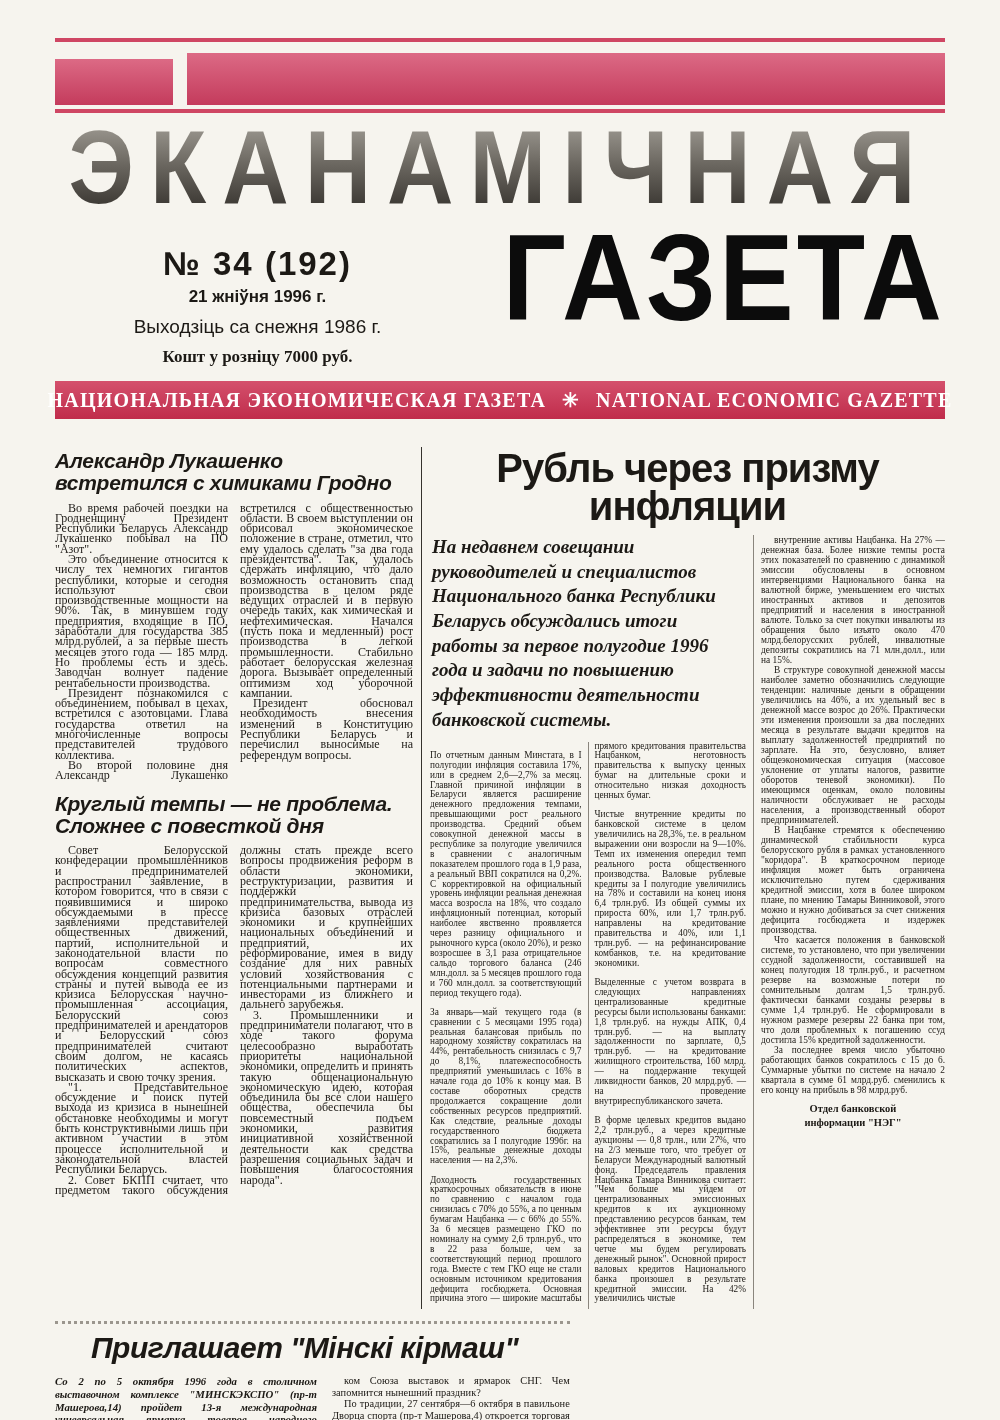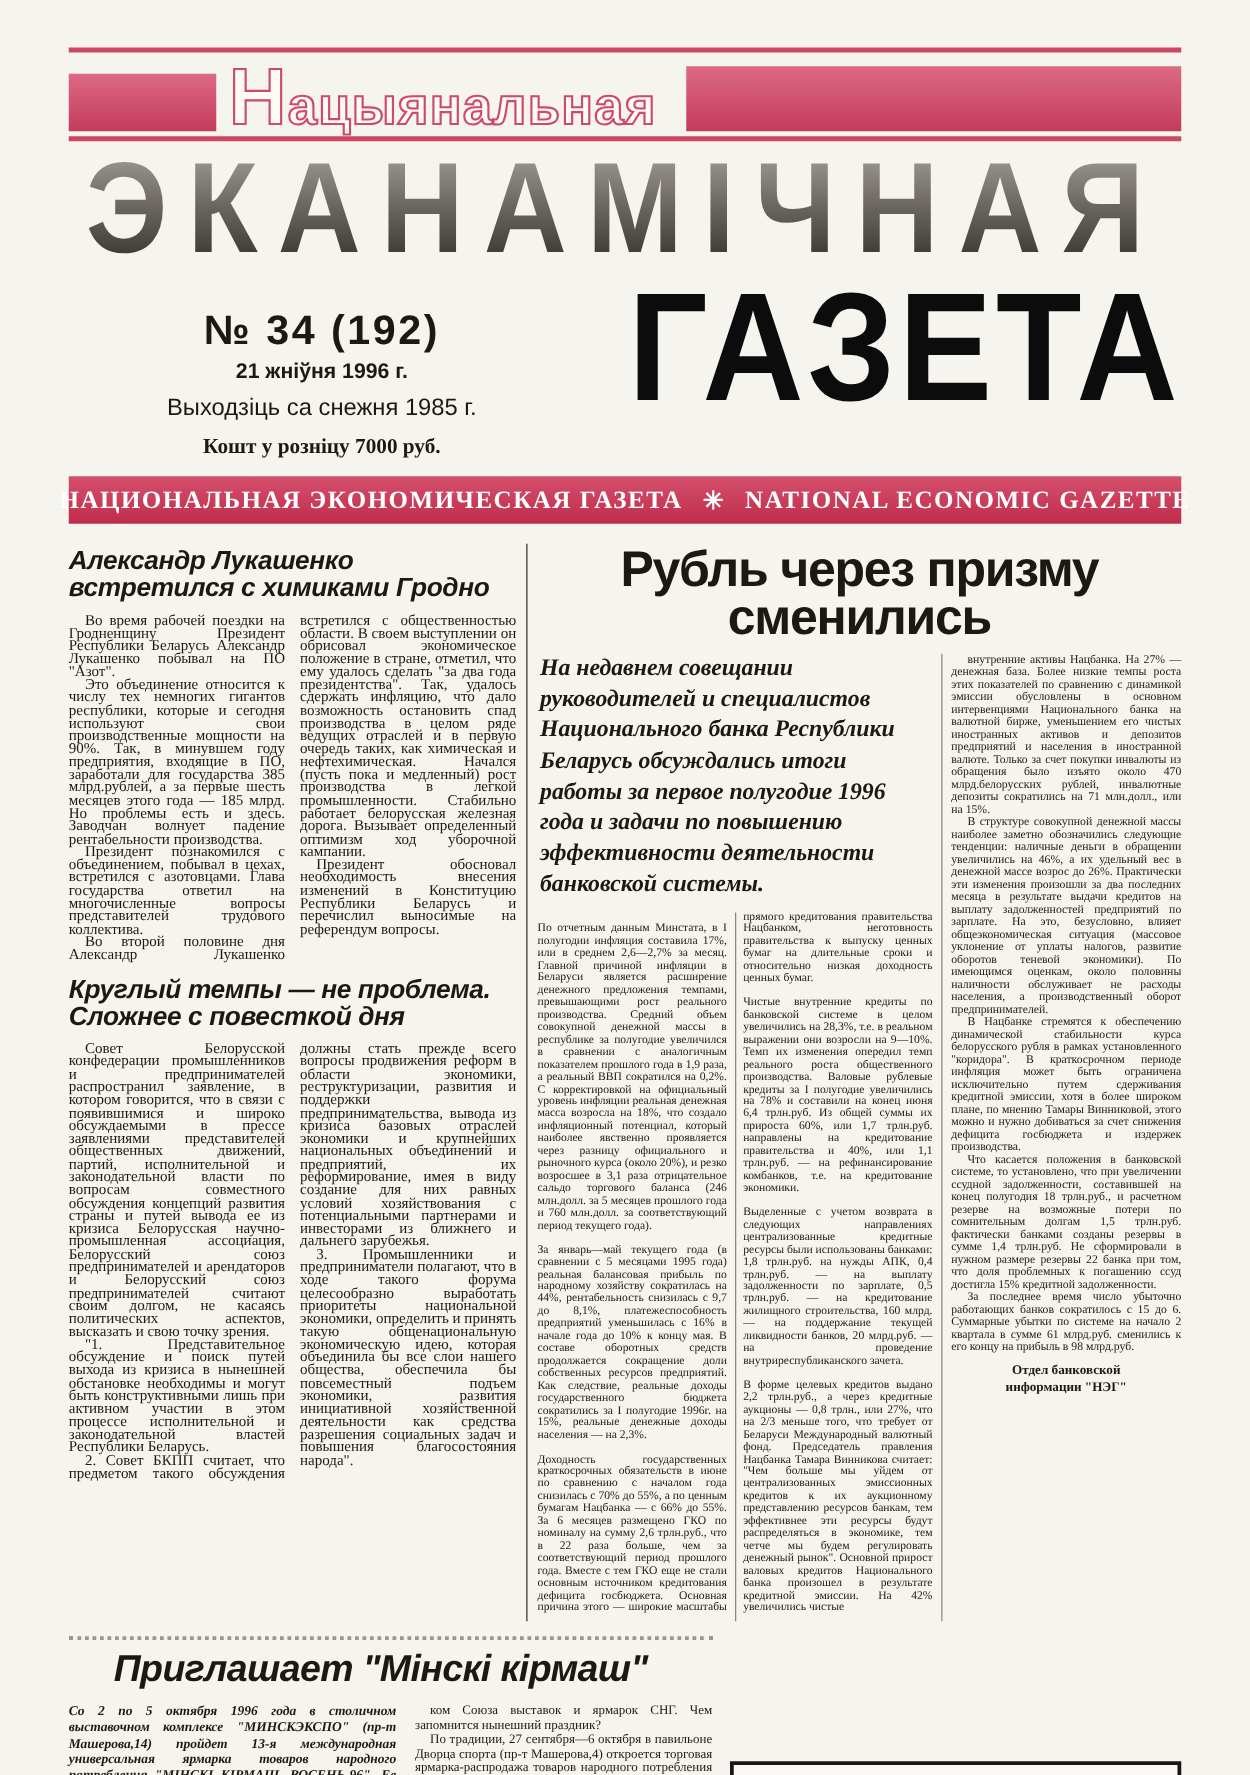--- a/index.html
+++ b/index.html
@@ -55,21 +55,21 @@
 
   
   .band {
     margin-top:14px; height:38px; background:linear-gradient(180deg,#d4506c,#c02c4b);
     display:flex; align-items:center; justify-content:center; gap:16px;
     color:#fff; font-family:"Liberation Serif",serif; font-weight:bold;
     font-size:20px; letter-spacing:1.2px; white-space:nowrap;
   }
 
   
-  .row-top { display:flex; margin-top:16px; }
+  .row-top { display:flex; margin-top:28px; }
   .left-col { width:358px; }
   .vrule-main { width:1px; background:#35322d; margin:0 8px; }
   .ruble { flex:1; }
 
   .art-head {
     font-family:"Liberation Sans",sans-serif; font-weight:bold; font-style:italic;
     font-size:21px; line-height:1.06; letter-spacing:-0.3px; margin:3px 0 8px;
   }
   .art-head span { display:block; }
   .art-body {
@@ -138,32 +138,31 @@
 </style>
 </head>
 <body>
 
 <div class="page">
 
   <div class="mast">
     <div class="rule-red"></div>
     <div class="banner-row">
       <div class="banner-block banner-left"></div>
-      <div class="banner-word">Нацыянальная</div>
       <div class="banner-block banner-right"></div>
     </div>
     <div class="rule-red2"></div>
 
     <div class="title-ekanamichnaya">ЭКАНАМІЧНАЯ</div>
 
     <div class="mast-row2">
       <div class="issue-block">
         <div class="issue-no">№ 34 (192)</div>
         <div class="issue-date">21 жніўня 1996 г.</div>
-        <div class="issue-since">Выходзіць са снежня 1985 г.</div>
+        <div class="issue-since">Выходзіць са снежня 1986 г.</div>
         <div class="issue-price">Кошт у розніцу 7000 руб.</div>
       </div>
       <div class="title-gazeta">ГАЗЕТА</div>
     </div>
   </div>
 
   <div class="band">
     <span>НАЦИОНАЛЬНАЯ ЭКОНОМИЧЕСКАЯ ГАЗЕТА</span>
     <span>✳</span>
     <span>NATIONAL ECONOMIC GAZETTE</span>
@@ -198,21 +197,21 @@
           <p>3. Промышленники и предприниматели полагают, что в ходе такого форума целесообразно выработать приоритеты национальной экономики, определить и принять такую общенациональную экономическую идею, которая объединила бы все слои нашего общества, обеспечила бы повсеместный подъем экономики, развития инициативной хозяйственной деятельности как средства разрешения социальных задач и повышения благосостояния народа".</p>
         </div>
       </div>
     </div>
 
     <div class="vrule-main"></div>
 
     <div class="ruble">
       <div class="ruble-head">
         <span>Рубль через призму</span>
-        <span>сменились</span>
+        <span>инфляции</span>
       </div>
       <div class="ruble-row">
         <div class="ruble-left">
           <p class="ruble-intro">На недавнем совещании руководителей и специалистов Национального банка Республики Беларусь обсуждались итоги работы за первое полугодие 1996 года и задачи по повышению эффективности деятельности банковской системы.</p>
           <div class="ruble-cols">
             <p>По отчетным данным Минстата, в I полугодии инфляция составила 17%, или в среднем 2,6—2,7% за месяц. Главной причиной инфляции в Беларуси является расширение денежного предложения темпами, превышающими рост реального производства. Средний объем совокупной денежной массы в республике за полугодие увеличился в сравнении с аналогичным показателем прошлого года в 1,9 раза, а реальный ВВП сократился на 0,2%. С корректировкой на официальный уровень инфляции реальная денежная масса возросла на 18%, что создало инфляционный потенциал, который наиболее явственно проявляется через разницу официального и рыночного курса (около 20%), и резко возросшее в 3,1 раза отрицательное сальдо торгового баланса (246 млн.долл. за 5 месяцев прошлого года и 760 млн.долл. за соответствующий период текущего года).</p>
             <p>За январь—май текущего года (в сравнении с 5 месяцами 1995 года) реальная балансовая прибыль по народному хозяйству сократилась на 44%, рентабельность снизилась с 9,7 до 8,1%, платежеспособность предприятий уменьшилась с 16% в начале года до 10% к концу мая. В составе оборотных средств продолжается сокращение доли собственных ресурсов предприятий. Как следствие, реальные доходы государственного бюджета сократились за I полугодие 1996г. на 15%, реальные денежные доходы населения — на 2,3%.</p>
             <p>Доходность государственных краткосрочных обязательств в июне по сравнению с началом года снизилась с 70% до 55%, а по ценным бумагам Нацбанка — с 66% до 55%. За 6 месяцев размещено ГКО по номиналу на сумму 2,6 трлн.руб., что в 22 раза больше, чем за соответствующий период прошлого года. Вместе с тем ГКО еще не стали основным источником кредитования дефицита госбюджета. Основная причина этого — широкие масштабы прямого кредитования правительства Нацбанком, неготовность правительства к выпуску ценных бумаг на длительные сроки и относительно низкая доходность ценных бумаг.</p>
             <p>Чистые внутренние кредиты по банковской системе в целом увеличились на 28,3%, т.е. в реальном выражении они возросли на 9—10%. Темп их изменения опередил темп реального роста общественного производства. Валовые рублевые кредиты за I полугодие увеличились на 78% и составили на конец июня 6,4 трлн.руб. Из общей суммы их прироста 60%, или 1,7 трлн.руб. направлены на кредитование правительства и 40%, или 1,1 трлн.руб. — на рефинансирование комбанков, т.е. на кредитование экономики.</p>
             <p>Выделенные с учетом возврата в следующих направлениях централизованные кредитные ресурсы были использованы банками: 1,8 трлн.руб. на нужды АПК, 0,4 трлн.руб. — на выплату задолженности по зарплате, 0,5 трлн.руб. — на кредитование жилищного строительства, 160 млрд. — на поддержание текущей ликвидности банков, 20 млрд.руб. — на проведение внутриреспубликанского зачета.</p>

